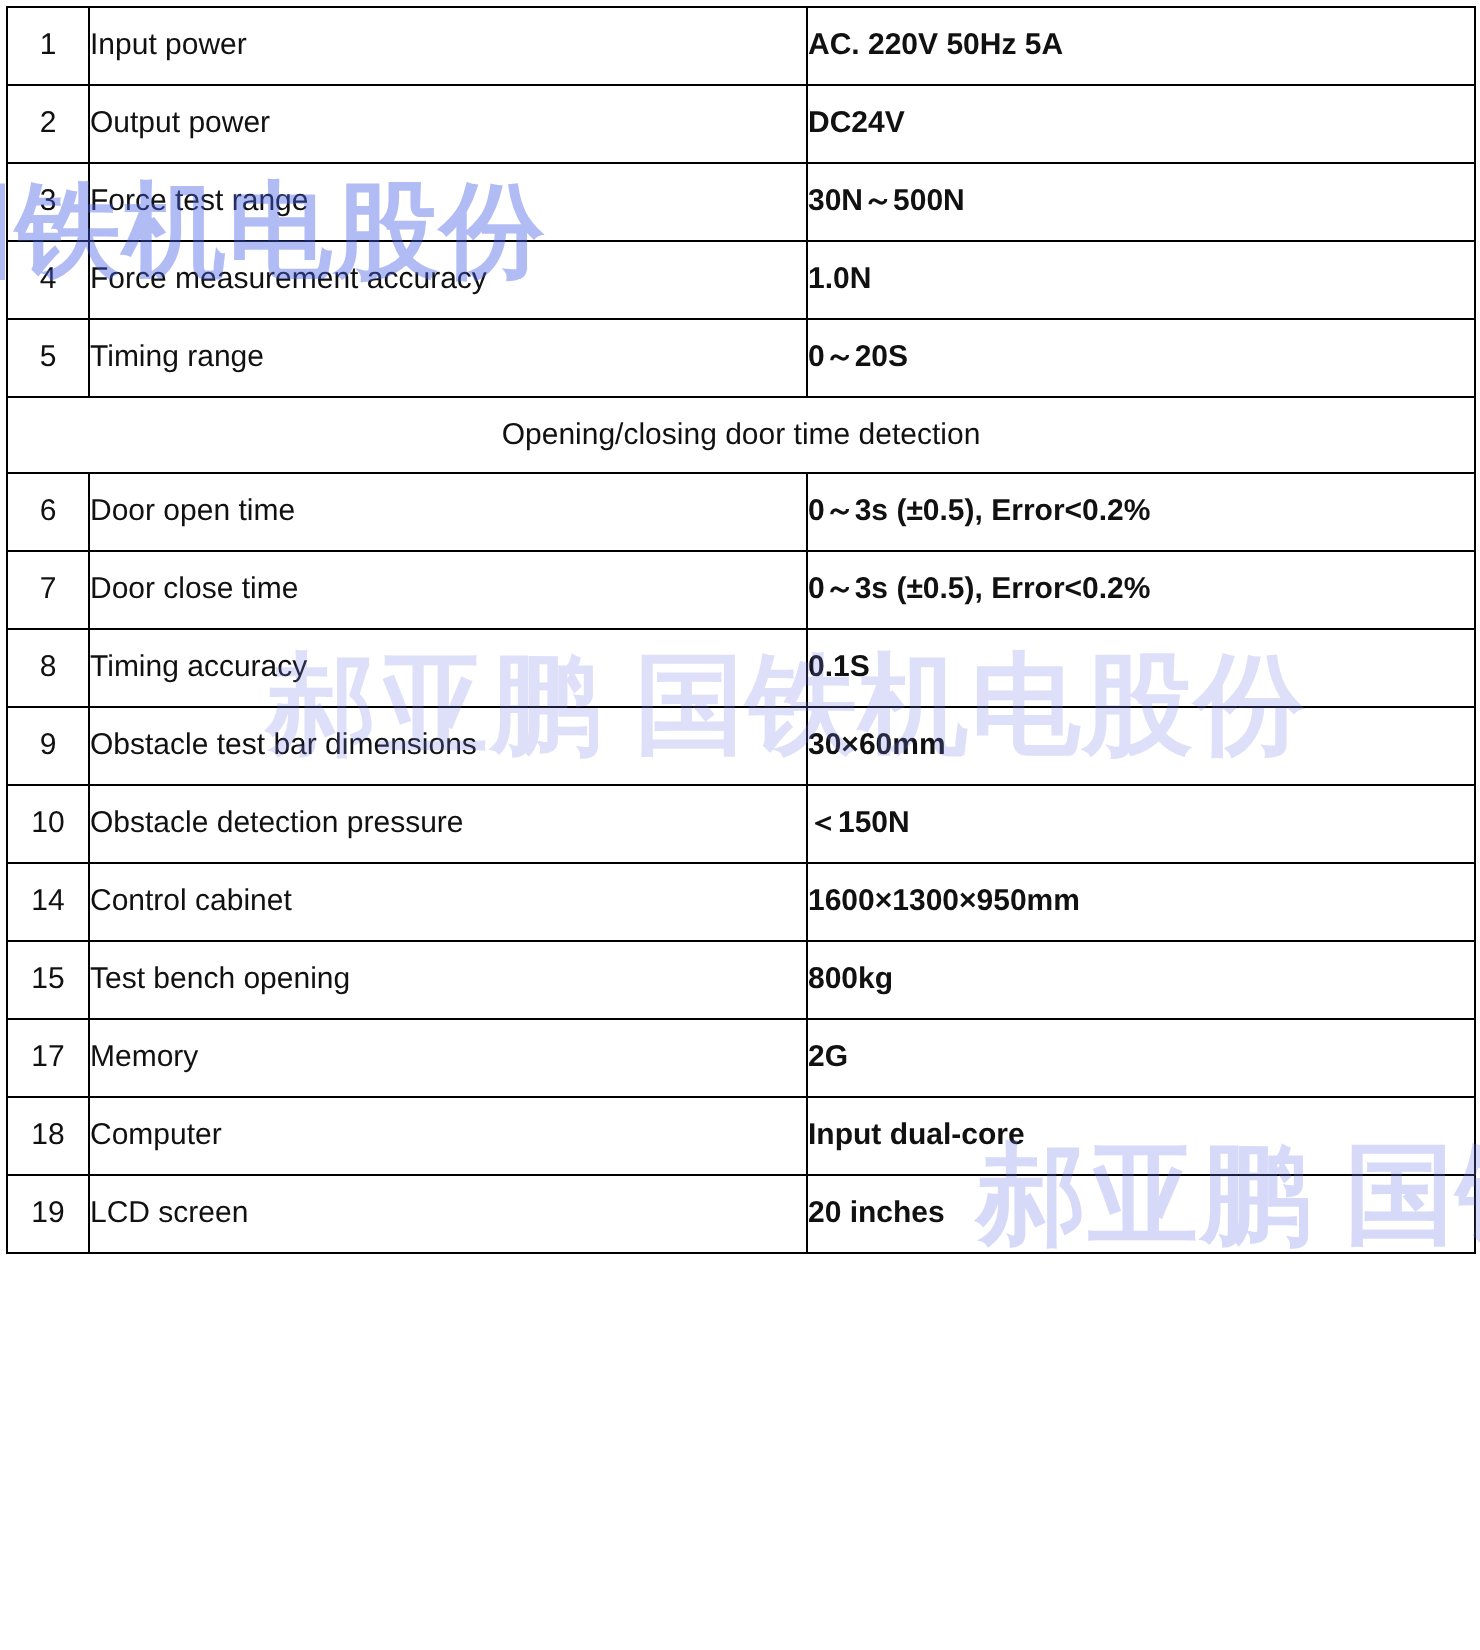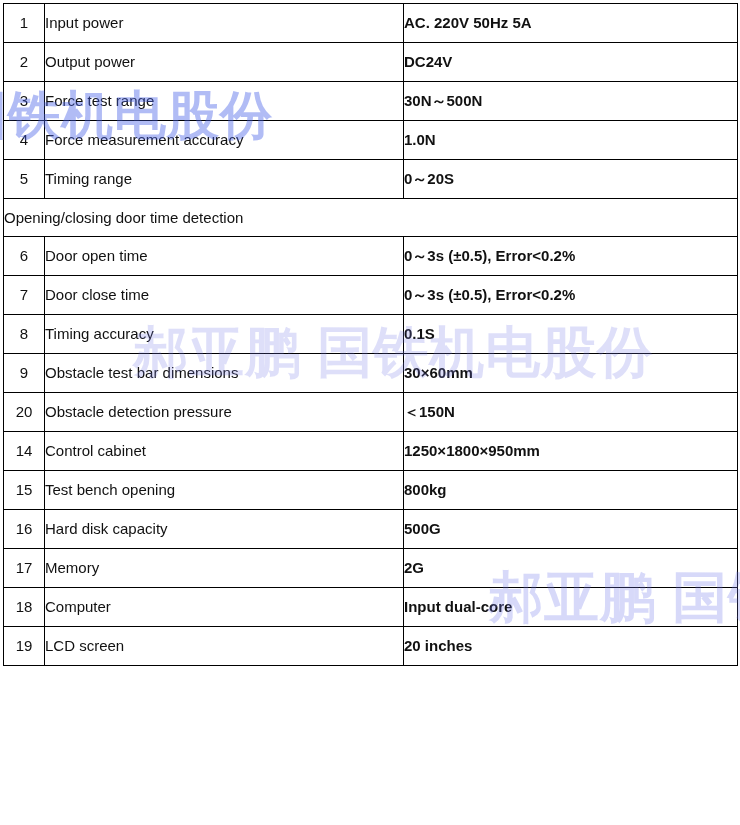--- a/index.html
+++ b/index.html
@@ -32,21 +32,21 @@
     vertical-align: middle;
     background: transparent;
     overflow: hidden;
     white-space: nowrap;
   }
   tr.data-row { height: 39px; }
   tr.section-row { height: 38px; }
   td.cell-num { text-align: center; }
   td.cell-name { padding-left: 11px; }
   td.cell-value { padding-left: 9px; font-weight: bold; }
-  td.cell-section { padding-left: 8px; }
+  td.cell-section { padding-left: 8px; text-align: center; }
   .watermark {
     position: absolute;
     font-weight: bold;
     white-space: nowrap;
     pointer-events: none;
     letter-spacing: 1px;
     z-index: 5;
     font-family: "Liberation Sans", "DejaVu Sans", sans-serif;
   }
 </style>
@@ -104,38 +104,33 @@
           <td class="cell-num">8</td>
           <td class="cell-name">Timing accuracy</td>
           <td class="cell-value">0.1S</td>
         </tr>
         <tr class="data-row">
           <td class="cell-num">9</td>
           <td class="cell-name">Obstacle test bar dimensions</td>
           <td class="cell-value">30×60mm</td>
         </tr>
         <tr class="data-row">
-          <td class="cell-num">20</td>
+          <td class="cell-num">10</td>
           <td class="cell-name">Obstacle detection pressure</td>
           <td class="cell-value">＜150N</td>
         </tr>
         <tr class="data-row">
           <td class="cell-num">14</td>
           <td class="cell-name">Control cabinet</td>
-          <td class="cell-value">1250×1800×950mm</td>
+          <td class="cell-value">1600×1300×950mm</td>
         </tr>
         <tr class="data-row">
           <td class="cell-num">15</td>
           <td class="cell-name">Test bench opening</td>
           <td class="cell-value">800kg</td>
-        </tr>
-        <tr class="data-row">
-          <td class="cell-num">16</td>
-          <td class="cell-name">Hard disk capacity</td>
-          <td class="cell-value">500G</td>
         </tr>
         <tr class="data-row">
           <td class="cell-num">17</td>
           <td class="cell-name">Memory</td>
           <td class="cell-value">2G</td>
         </tr>
         <tr class="data-row">
           <td class="cell-num">18</td>
           <td class="cell-name">Computer</td>
           <td class="cell-value">Input dual-core</td>

